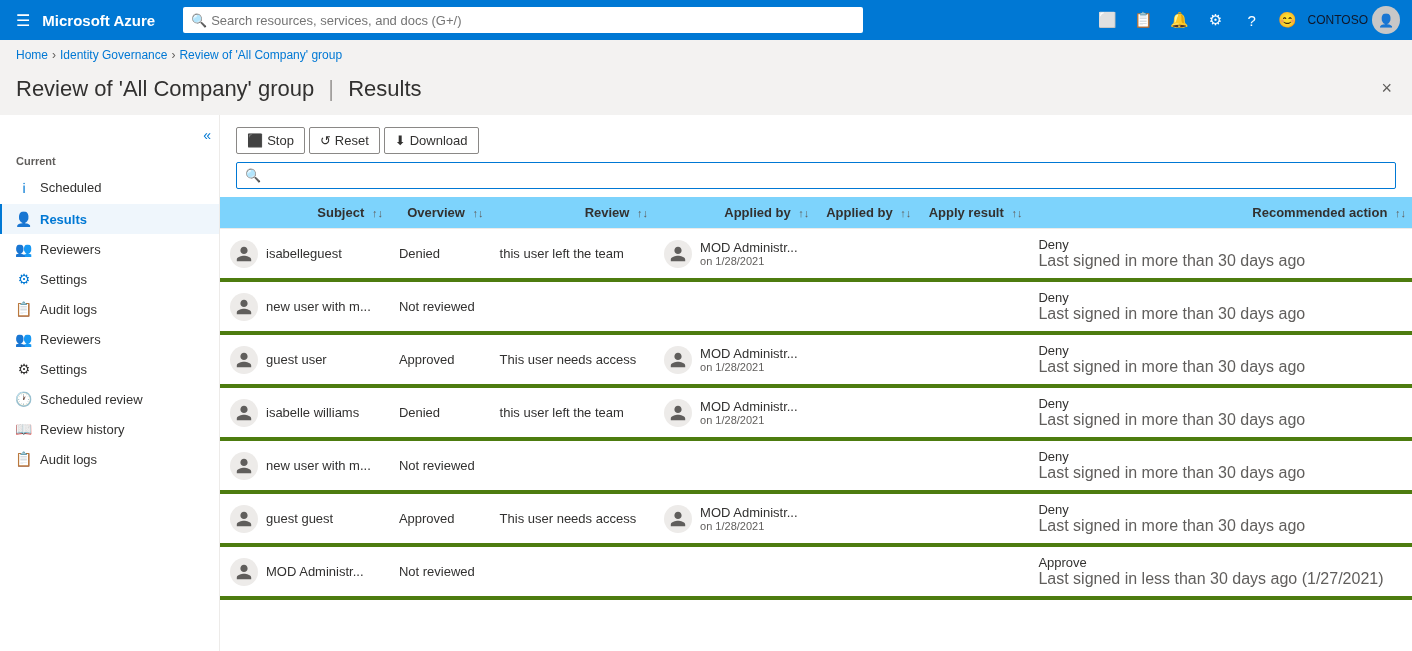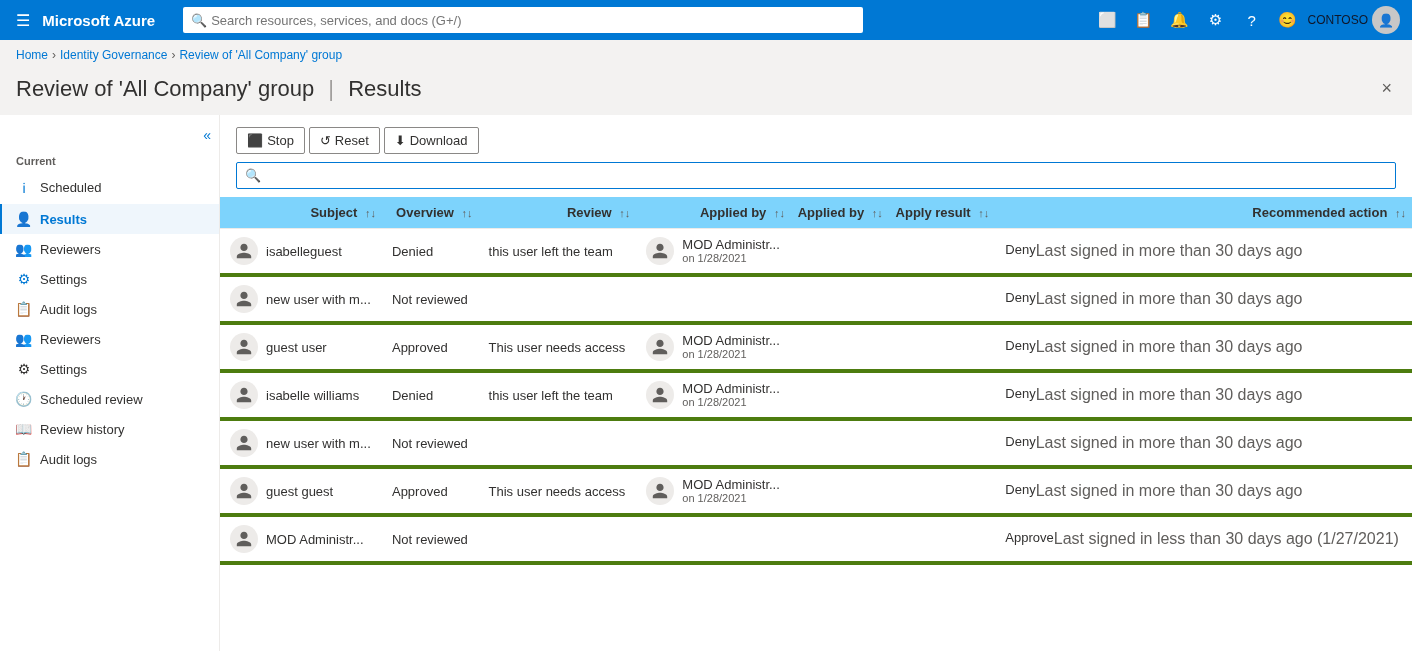--- a/index.html
+++ b/index.html
@@ -278,21 +278,21 @@
     }
 
     .reviewed-by-cell {
       display: flex;
       align-items: flex-start;
       gap: 8px;
     }
     .reviewed-by-info { display: flex; flex-direction: column; }
     .reviewed-date { font-size: 11px; color: #605e5c; }
 
-    .recommended-cell { display: flex; flex-direction: row; }
+    .recommended-cell { display: flex; flex-direction: column; }
     .recommended-main { font-weight: 400; }
     .recommended-sub { font-size: 16px; color: #605e5c; }
 
     .table-wrapper {
       overflow-x: auto;
       padding: 0 0 0 0;
     }
   </style>
 </head>
 <body>

